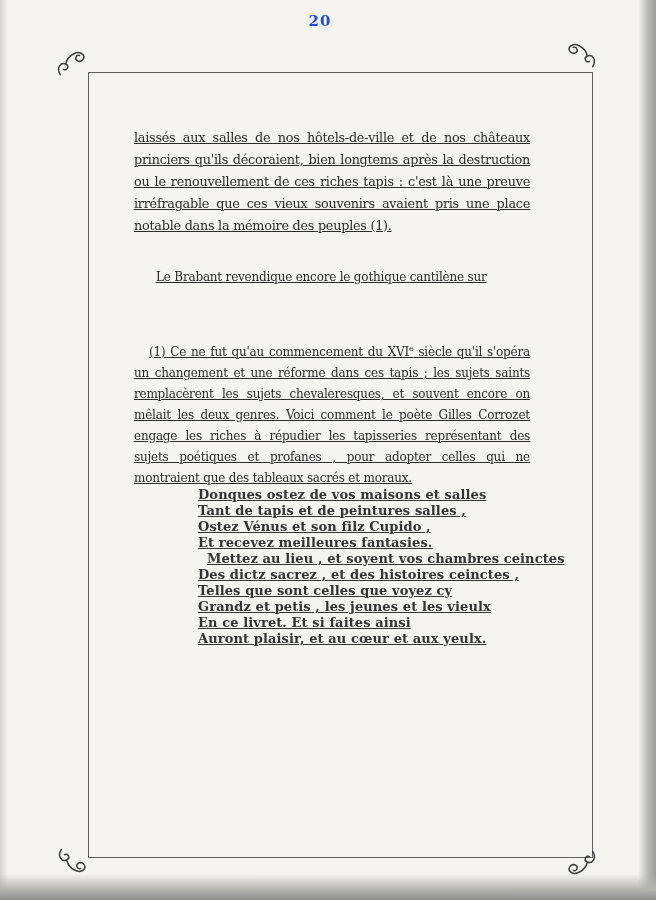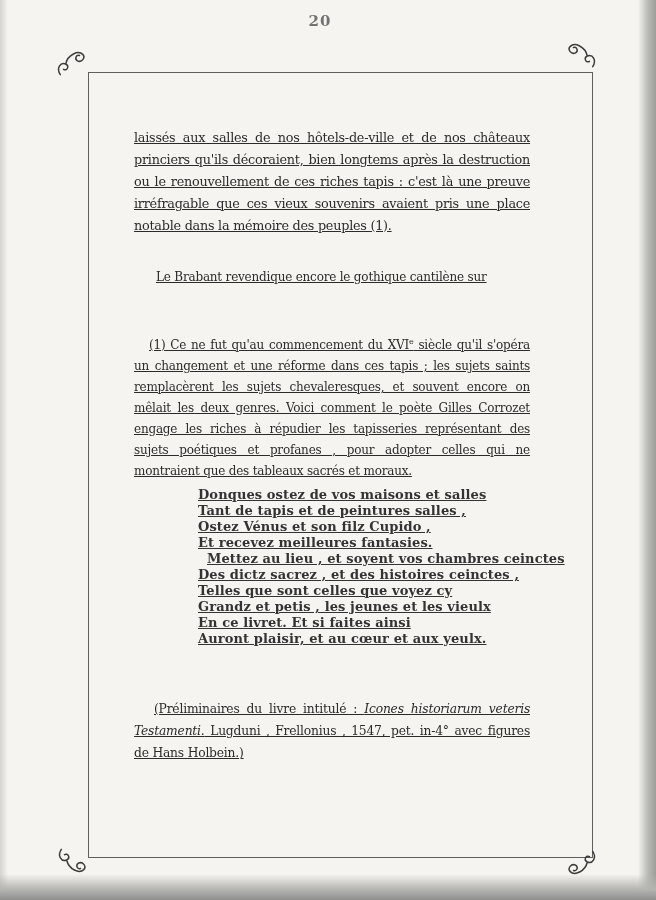--- a/index.html
+++ b/index.html
@@ -8,36 +8,36 @@
 
   
   .edge-right{position:absolute;top:0;right:0;width:18px;height:100%;
     background:linear-gradient(to right,rgba(150,150,148,0) 0%,#b9b9b6 55%,#9c9c9a 100%);pointer-events:none;}
   .edge-bottom{position:absolute;bottom:0;left:0;width:100%;height:26px;
     background:linear-gradient(to bottom,rgba(150,150,148,0) 0%,#b4b4b1 60%,#8f8f8d 100%);pointer-events:none;}
   .edge-left{position:absolute;top:0;left:0;width:8px;height:100%;
     background:linear-gradient(to left,rgba(160,160,158,0) 0%,#d4d3d0 100%);pointer-events:none;}
 
   .page-number{position:absolute;top:12px;left:0;width:640px;text-align:center;
-    font-size:15px;font-weight:bold;letter-spacing:1px;color:#737373;}
+    font-size:15px;font-weight:bold;letter-spacing:1px;color:#1d4ed8;}
 
   .frame{position:absolute;left:88px;top:72px;width:503px;height:784px;
     border:1px solid #5f5f5f;background:transparent;}
 
   .flourish{position:absolute;width:32px;height:32px;}
   .flourish svg{display:block;}
   .flourish.tl{left:55px;top:48px;}
   .flourish.tr{left:566px;top:40px;transform:scaleX(-1);}
   .flourish.bl{left:56px;top:844px;transform:scaleY(-1);}
   .flourish.br{left:566px;top:846px;transform:scale(-1,-1);}
 
   .textblock{position:absolute;left:134px;width:396px;text-decoration:underline;}
   .para-main{top:114px;font-size:12.8px;line-height:22px;text-align:justify;letter-spacing:-0.25px;}
   .para-brabant{top:254px;font-size:12px;line-height:22px;text-indent:22px;letter-spacing:-0.2px;}
-  .footnote{top:323px;font-size:12px;line-height:21px;text-align:justify;text-indent:15px;letter-spacing:-0.2px;}
+  .footnote{top:330px;font-size:12px;line-height:21px;text-align:justify;text-indent:15px;letter-spacing:-0.2px;}
   .footnote sup{font-size:8px;line-height:0;}
   .verse{top:487px;left:198px;width:300px;font-size:13px;line-height:16px;font-weight:bold;color:#333;letter-spacing:0.1px;}
   .verse-line{white-space:nowrap;}
   .verse-line.indented{padding-left:9px;}
   .citation{top:686px;font-size:12.3px;line-height:22px;text-align:justify;text-indent:20px;letter-spacing:-0.2px;}
   .citation i{font-style:italic;}
 </style>
 </head>
 <body>
 
@@ -80,19 +80,18 @@
     <div class="verse-line">Ostez Vénus et son filz Cupido ,</div>
     <div class="verse-line">Et recevez meilleures fantasies.</div>
     <div class="verse-line indented">Mettez au lieu , et soyent vos chambres ceinctes</div>
     <div class="verse-line">Des dictz sacrez , et des histoires ceinctes ,</div>
     <div class="verse-line">Telles que sont celles que voyez cy</div>
     <div class="verse-line">Grandz et petis , les jeunes et les vieulx</div>
     <div class="verse-line">En ce livret. Et si faites ainsi</div>
     <div class="verse-line">Auront plaisir, et au cœur et aux yeulx.</div>
   </div>
 
-  <p class="textblock citation"><span>(Préliminaires du livre intitulé : </span><i>Icones historiarum veteris Testamenti.</i><span> Lugduni , Frellonius , 1547, pet. in-4° avec figures de Hans Holbein.)</span></p>
 
   <div class="edge-left"></div>
   <div class="edge-right"></div>
   <div class="edge-bottom"></div>
 
 </div>
 
 </body></html>

